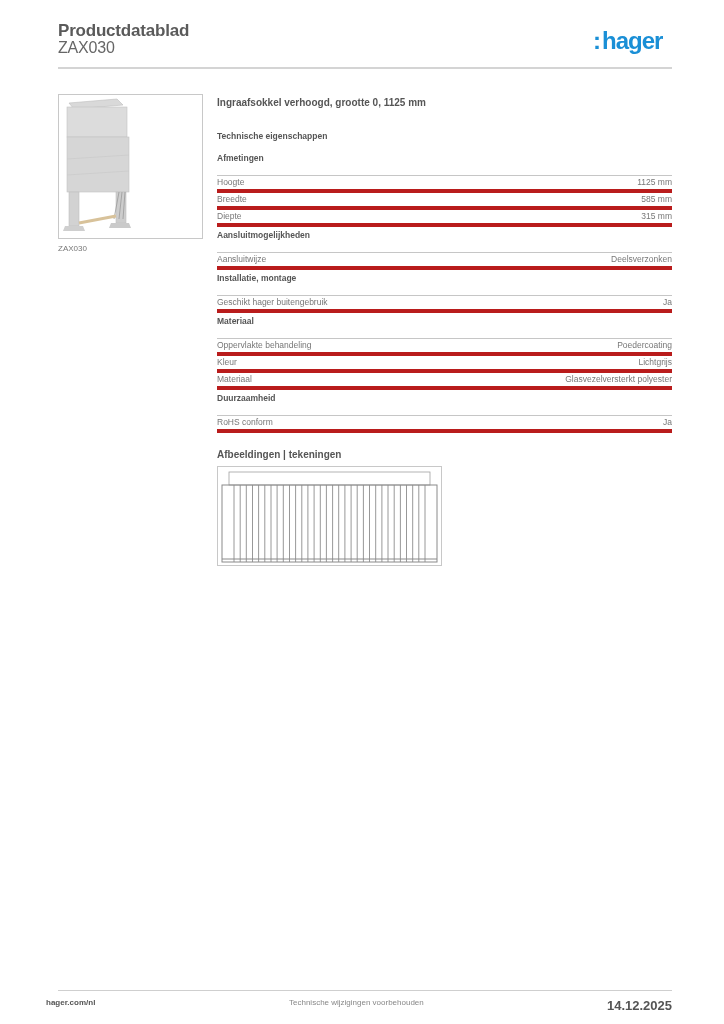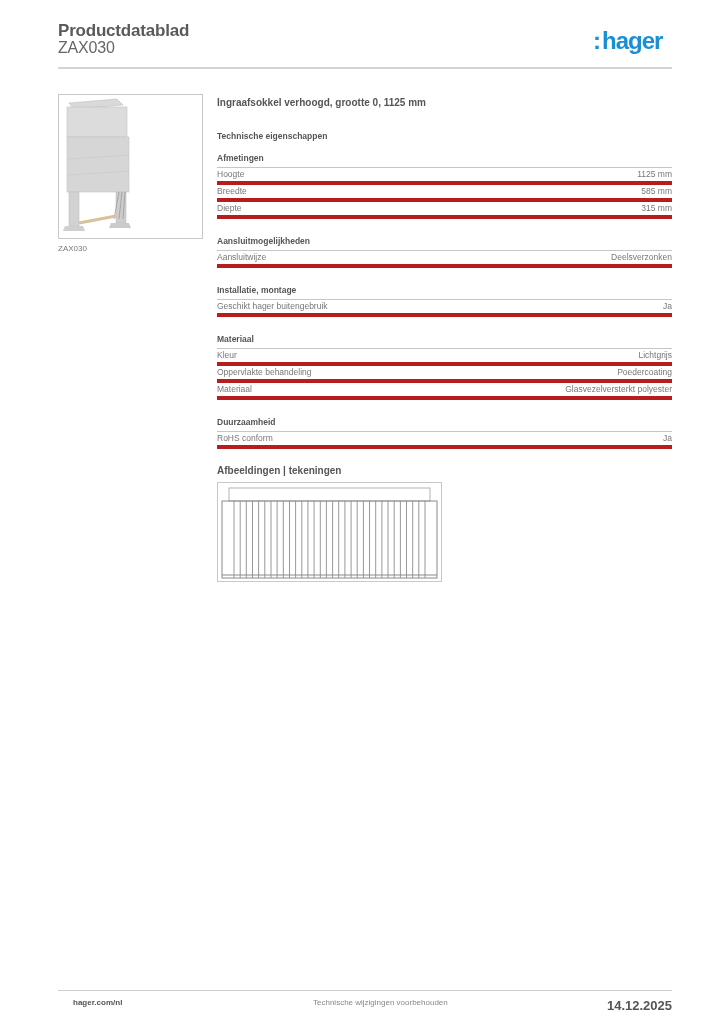--- a/index.html
+++ b/index.html
@@ -10,33 +10,33 @@
   .logo { position:absolute; left:593px; top:27px; font-size:24px; font-weight:bold; color:#1a8fd6; letter-spacing:-1px; }
   .logo .colon { letter-spacing:0; margin-right:1px; }
   .header-rule { position:absolute; left:58px; top:67px; width:614px; height:2px; background:#d4d4d4; }
 
   .photo { position:absolute; left:58px; top:94px; width:143px; height:143px; border:1px solid #c8c8c8; background:#fff; }
   .photo-caption { position:absolute; left:58px; top:244px; font-size:8px; color:#777; }
 
   .content { position:absolute; left:217px; top:96px; width:455px; }
   .product-desc { font-size:10px; font-weight:bold; color:#555; height:14px; line-height:14px; }
   .tech-title { font-size:8.5px; font-weight:bold; color:#555; margin-top:19px; height:14px; line-height:14px; }
-  .section { margin-top:16px; }
-  .section-title { font-size:8.5px; font-weight:bold; color:#555; height:12px; line-height:12px; border-bottom:1px solid #c6c6c6; padding-bottom:3px; }
+  .section { margin-top:2px; }
+  .section-title { font-size:8.5px; font-weight:bold; color:#555; height:12px; line-height:12px; border-bottom:1px solid #c6c6c6; padding-bottom:11px; }
   .row { display:flex; justify-content:space-between; font-size:8.5px; color:#777; height:13px; line-height:13px; border-bottom:4px solid #b91c1c; }
   .row .val { text-align:right; }
   .section.first { margin-top:9px; }
 
   .draw-title { font-size:10px; font-weight:bold; color:#555; margin-top:15px; height:14px; line-height:14px; }
   .drawing { margin-top:4px; width:223px; height:98px; border:1px solid #c8c8c8; position:relative; background:#fff; }
   .drawing svg { position:absolute; left:0; top:0; }
 
   .footer-rule { position:absolute; left:58px; top:990px; width:614px; height:1px; background:#cfcfcf; }
-  .footer-left { position:absolute; left:73px; top:998px; font-size:8px; font-weight:bold; color:#555; }
-  .footer-center { position:absolute; left:313px; top:998px; font-size:8px; color:#888; }
+  .footer-left { position:absolute; left:46px; top:998px; font-size:8px; font-weight:bold; color:#555; }
+  .footer-center { position:absolute; left:289px; top:998px; font-size:8px; color:#888; }
   .footer-right { position:absolute; right:52px; top:998px; font-size:13px; font-weight:bold; color:#555; }
 </style>
 </head>
 <body>
 
 <div class="header-title">Productdatablad</div>
 <div class="header-code">ZAX030</div>
 <div class="logo" style="color: rgb(26, 143, 214);"><span class="colon">:</span><span>hager</span></div>
 <div class="header-rule"></div>
 
@@ -98,26 +98,26 @@
     <div class="section-title">Installatie, montage</div>
     <div class="row">
         <span>Geschikt hager buitengebruik</span>
         <span class="val">Ja</span>
       </div>
   </div>
 
   <div class="section">
     <div class="section-title">Materiaal</div>
     <div class="row">
+        <span>Oppervlakte behandeling</span>
+        <span class="val">Poedercoating</span>
+      </div>
+    <div class="row">
         <span>Kleur</span>
         <span class="val">Lichtgrijs</span>
-      </div>
-    <div class="row">
-        <span>Oppervlakte behandeling</span>
-        <span class="val">Poedercoating</span>
       </div>
     <div class="row">
         <span>Materiaal</span>
         <span class="val">Glasvezelversterkt polyester</span>
       </div>
   </div>
 
   <div class="section">
     <div class="section-title">Duurzaamheid</div>
     <div class="row">

